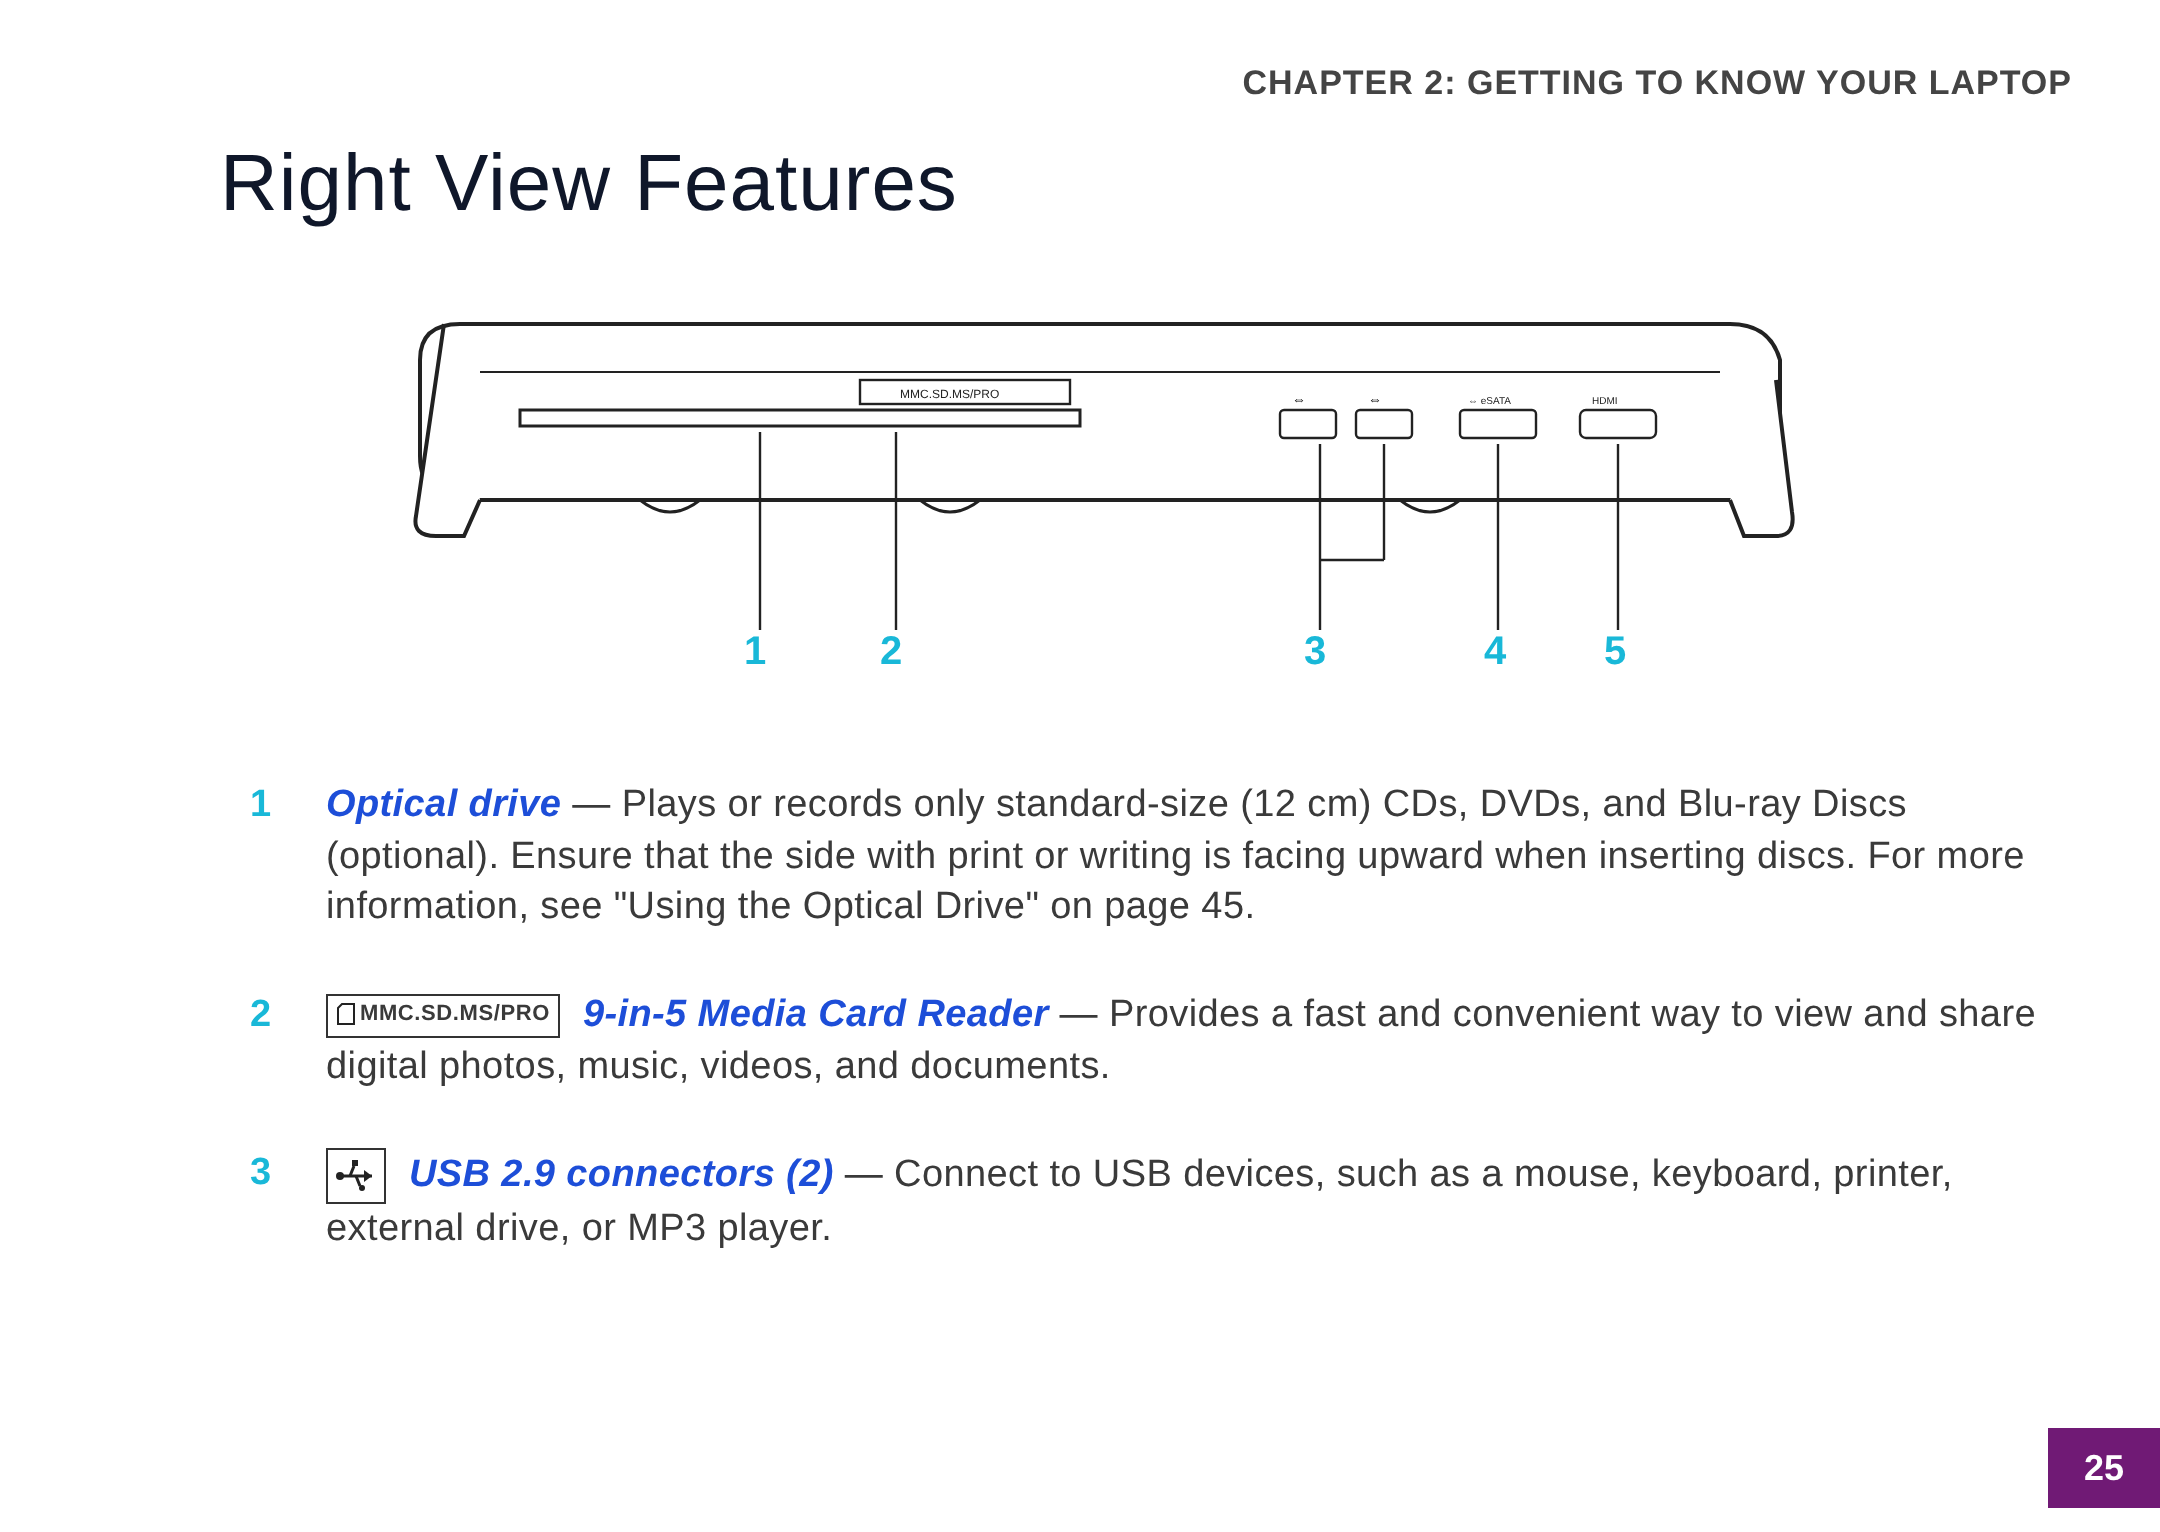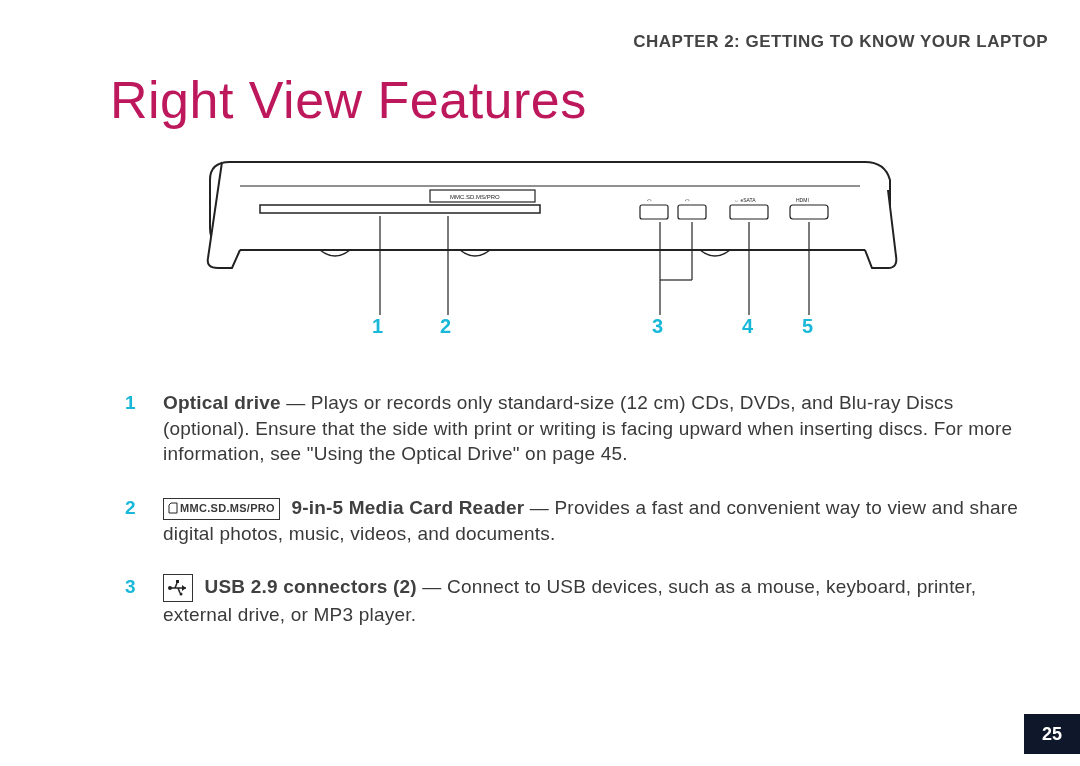--- a/index.html
+++ b/index.html
@@ -7,33 +7,33 @@
     width: 1080px;
     height: 766px;
     background: #ffffff;
     font-family: Arial, Helvetica, sans-serif;
     position: relative;
     color: #3a3a3a;
   }
   .header {
     position: absolute;
     top: 32px;
-    right: 32px;
+    right: 44px;
     font-size: 17px;
     font-weight: 700;
     color: #444;
     letter-spacing: 0.5px;
   }
   .title {
     position: absolute;
     top: 70px;
     left: 110px;
-    font-size: 52px;
+    font-size: 40px;
     font-weight: 400;
-    color: #be185d;
+    color: #0f172a;
     letter-spacing: 0.5px;
   }
   .diagram {
     position: absolute;
     top: 150px;
     left: 200px;
     width: 700px;
     height: 200px;
   }
   .callouts {
@@ -60,21 +60,21 @@
     margin-bottom: 28px;
     letter-spacing: 0.2px;
   }
   .feature-num {
     color: #19b8d8;
     font-weight: 700;
     width: 38px;
     flex-shrink: 0;
   }
   .feature-body { flex: 1; }
-  .feature-name { color: #404040; font-weight: 700; }
+  .feature-name { color: #1d4ed8; font-weight: 700; font-style: italic; }
   .icon-box {
     display: inline-block;
     border: 1.5px solid #333;
     padding: 1px 4px 2px 4px;
     font-size: 11px;
     font-weight: 700;
     vertical-align: middle;
     margin-right: 6px;
     letter-spacing: 0.3px;
     line-height: 1;
@@ -88,21 +88,21 @@
     vertical-align: middle;
   }
   .icon-box.usb-box svg { position:absolute; top:2px; left:2px; }
   .icon-mmc-inner { display:flex; align-items:center; gap:2px; height:100%; }
   .page-num {
     position: absolute;
     bottom: 12px;
     right: 0;
     width: 56px;
     height: 40px;
-    background: #0f172a;
+    background: #701a75;
     color: #fff;
     font-size: 18px;
     font-weight: 700;
     display: flex;
     align-items: center;
     justify-content: center;
   }
 </style>
 </head>
 <body>

